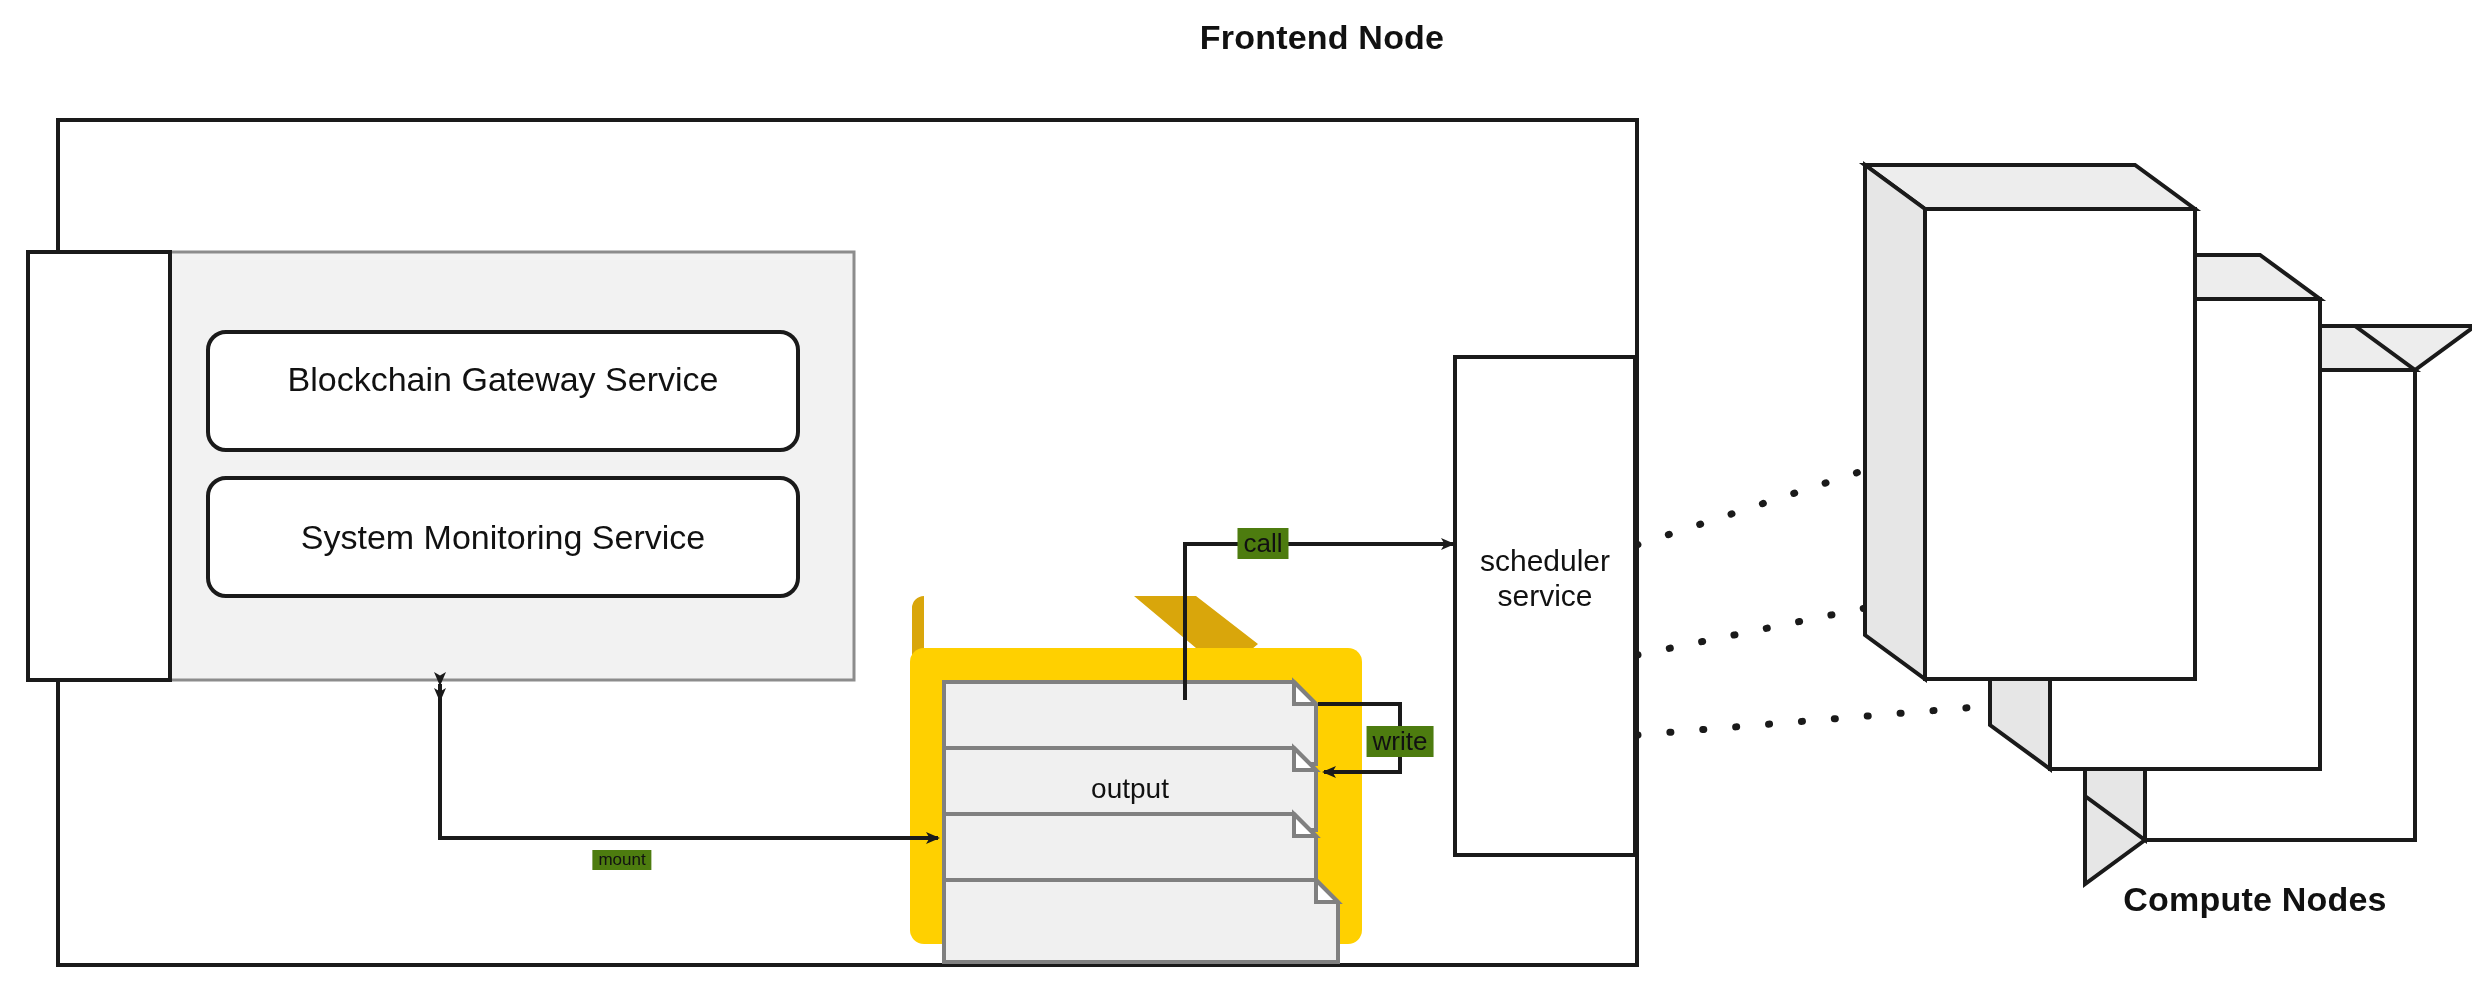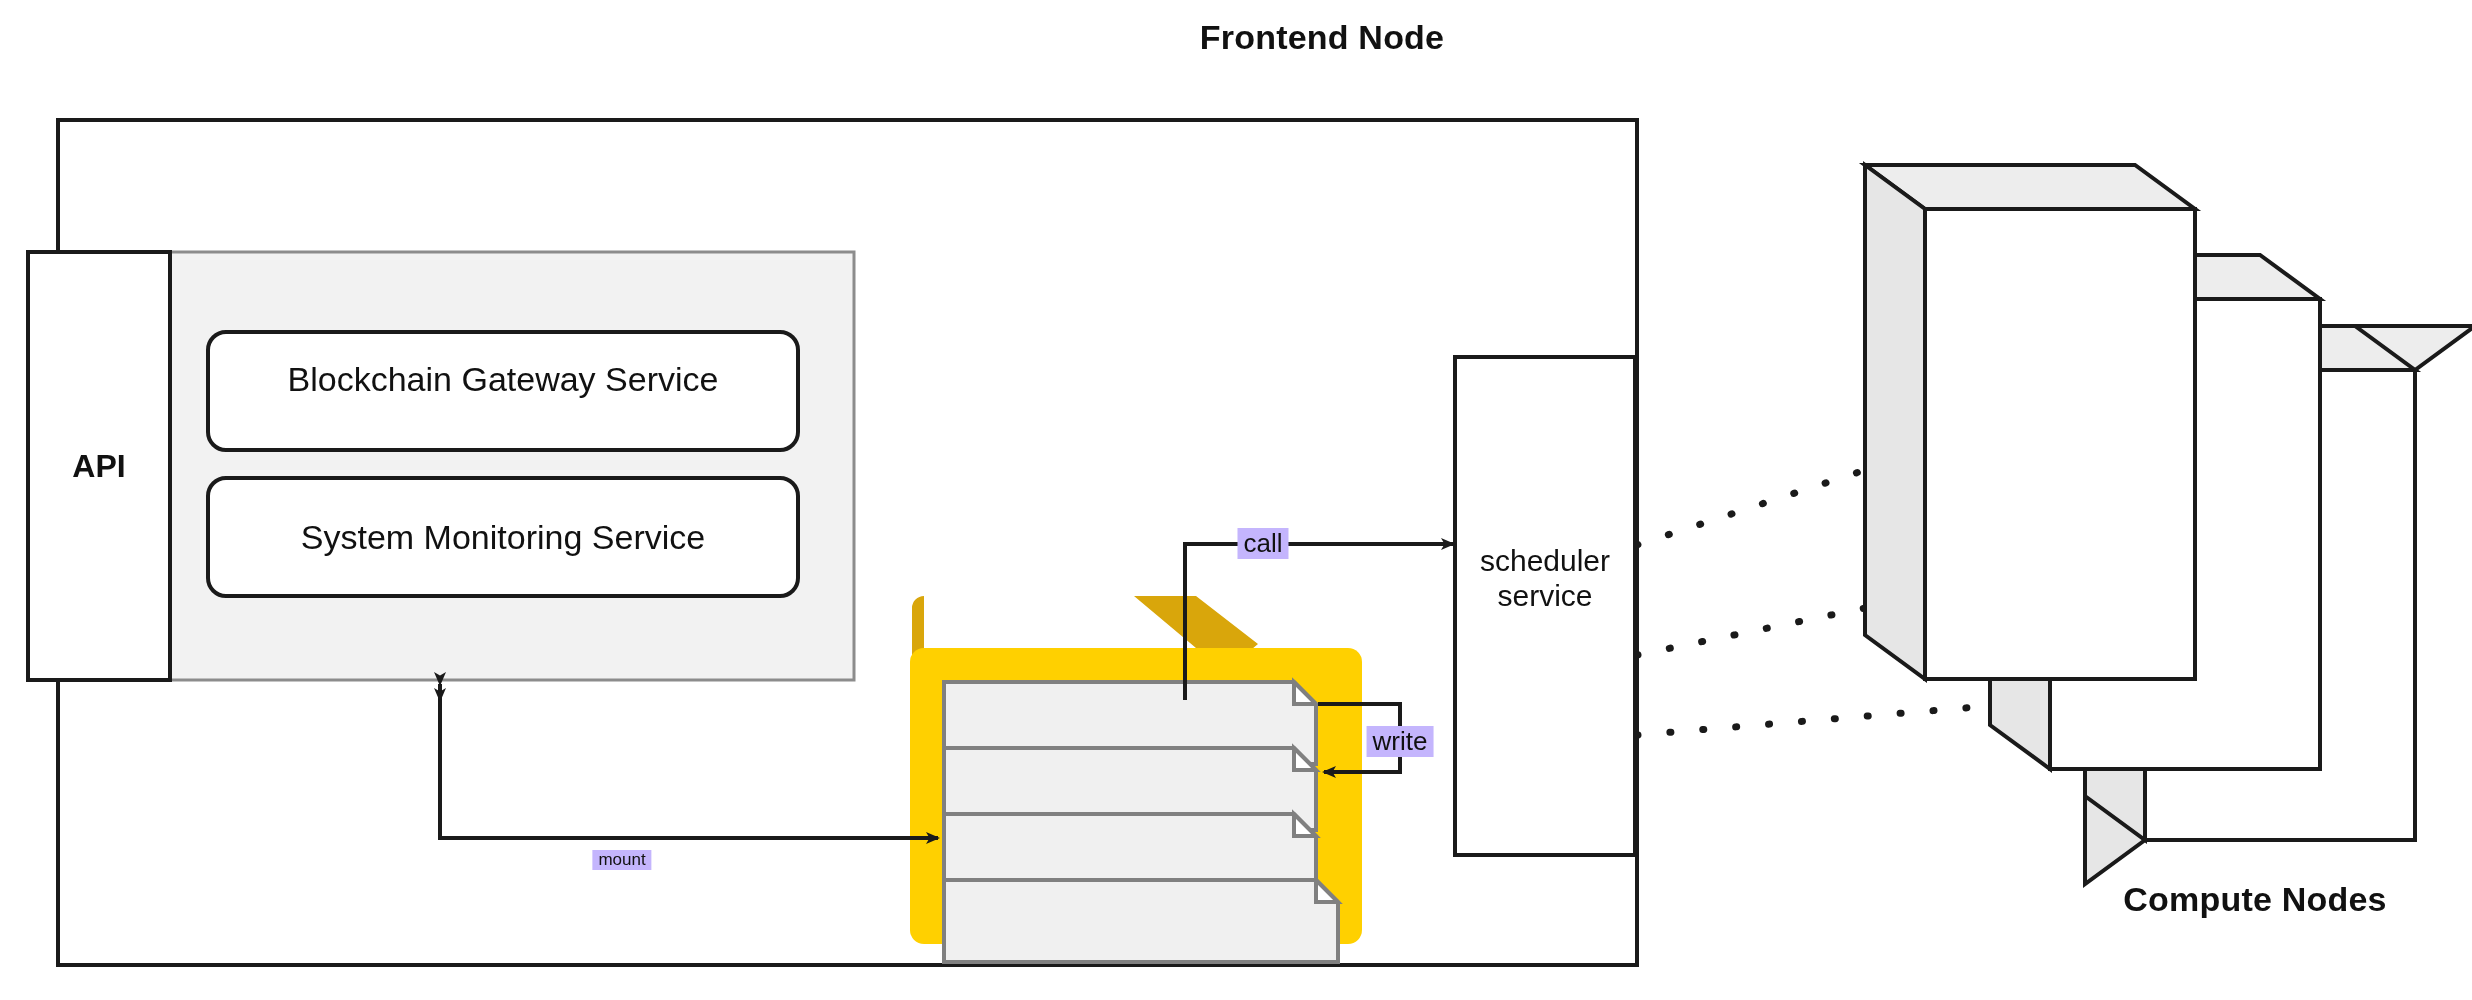--- a/index.html
+++ b/index.html
@@ -7,21 +7,21 @@
   #stage{position:relative;width:2472px;height:1000px;background:#ffffff;overflow:hidden;}
   #svg-layer{position:absolute;left:0;top:0;width:2472px;height:1000px;}
   .lbl{position:absolute;white-space:nowrap;}
   .heading{font-weight:bold;font-size:34px;letter-spacing:.2px;color:#111;}
   .mod-title{font-size:30px;color:#111;}
   .mod-title b{font-weight:bold;}
   .api-text{font-weight:bold;font-size:32px;color:#111;}
   .svc-text{font-size:34px;color:#111;}
   .sched-text{font-size:30px;color:#111;line-height:1.15;text-align:center;margin-top:16px;}
   .file-text{font-size:28px;color:#111;}
-  .edge-label{font-size:26px;color:#111;background:#c4b5fd;padding:0 6px;}
+  .edge-label{font-size:26px;color:#111;background:#4d7c0f;padding:0 6px;}
   .edge-label.small{font-size:17px;}
   .ctr{display:flex;align-items:center;justify-content:center;}
 </style>
 </head>
 <body>
 
 <div id="stage">
 
   <svg id="svg-layer" viewBox="0 0 2472 1000">
     <defs>
@@ -90,25 +90,25 @@
       <path d="M1865,165 v470 l60,44 v-470 z" fill="#E6E6E6" stroke="#1A1A1A" stroke-width="4"></path>
       <rect x="1925" y="209" width="270" height="470" fill="#FFFFFF" stroke="#1A1A1A" stroke-width="4"></rect>
     </g>
   </svg>
 
   <div class="lbl heading" style="left:1322px;top:18px;transform:translateX(-50%);">Frontend Node</div>
 
   <div class="lbl heading" style="left:2255px;top:880px;transform:translateX(-50%);">Compute Nodes</div>
 
 
-  <div class="lbl api-text ctr" style="left:28px;top:252px;width:142px;height:428px;">API</div>
 
   <div class="lbl svc-text ctr" style="left:208px;top:320px;width:590px;height:118px;">Blockchain Gateway Service</div>
   <div class="lbl svc-text ctr" style="left:208px;top:478px;width:590px;height:118px;">System Monitoring Service</div>
 
+  <div class="lbl file-text ctr" style="left:944px;top:748px;width:372px;height:82px;">output</div>
 
   <div class="lbl sched-text" style="left:1545px;top:528px;transform:translateX(-50%);">
     <div>scheduler</div>
     <div>service</div>
   </div>
 
   <div class="lbl edge-label" style="left:1263px;top:528px;transform:translateX(-50%);">call</div>
   <div class="lbl edge-label" style="left:1400px;top:726px;transform:translateX(-50%);">write</div>
   <div class="lbl edge-label small" style="left:622px;top:850px;transform:translateX(-50%);">mount</div>
 

